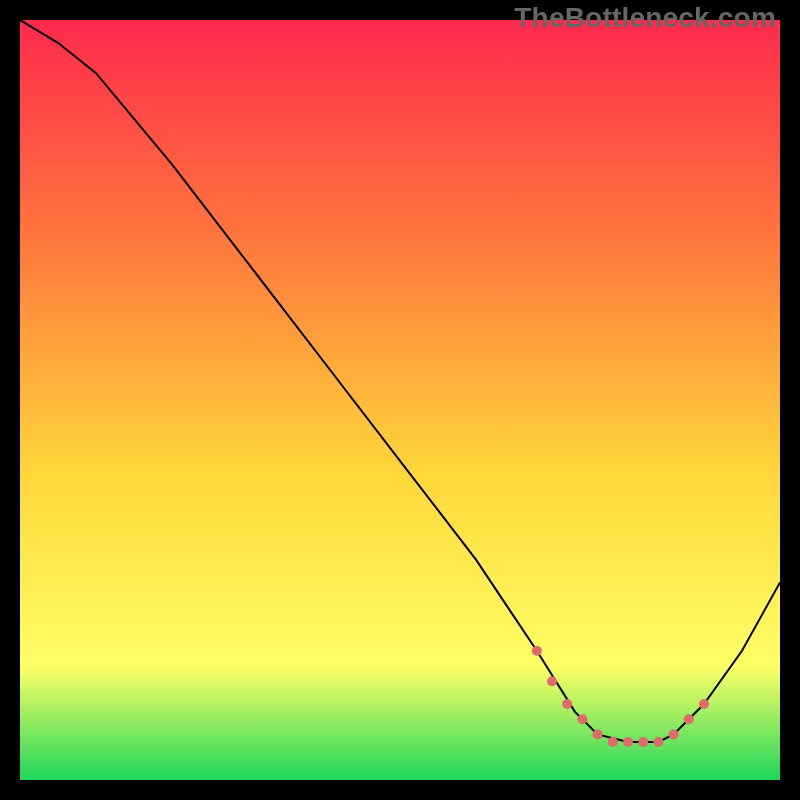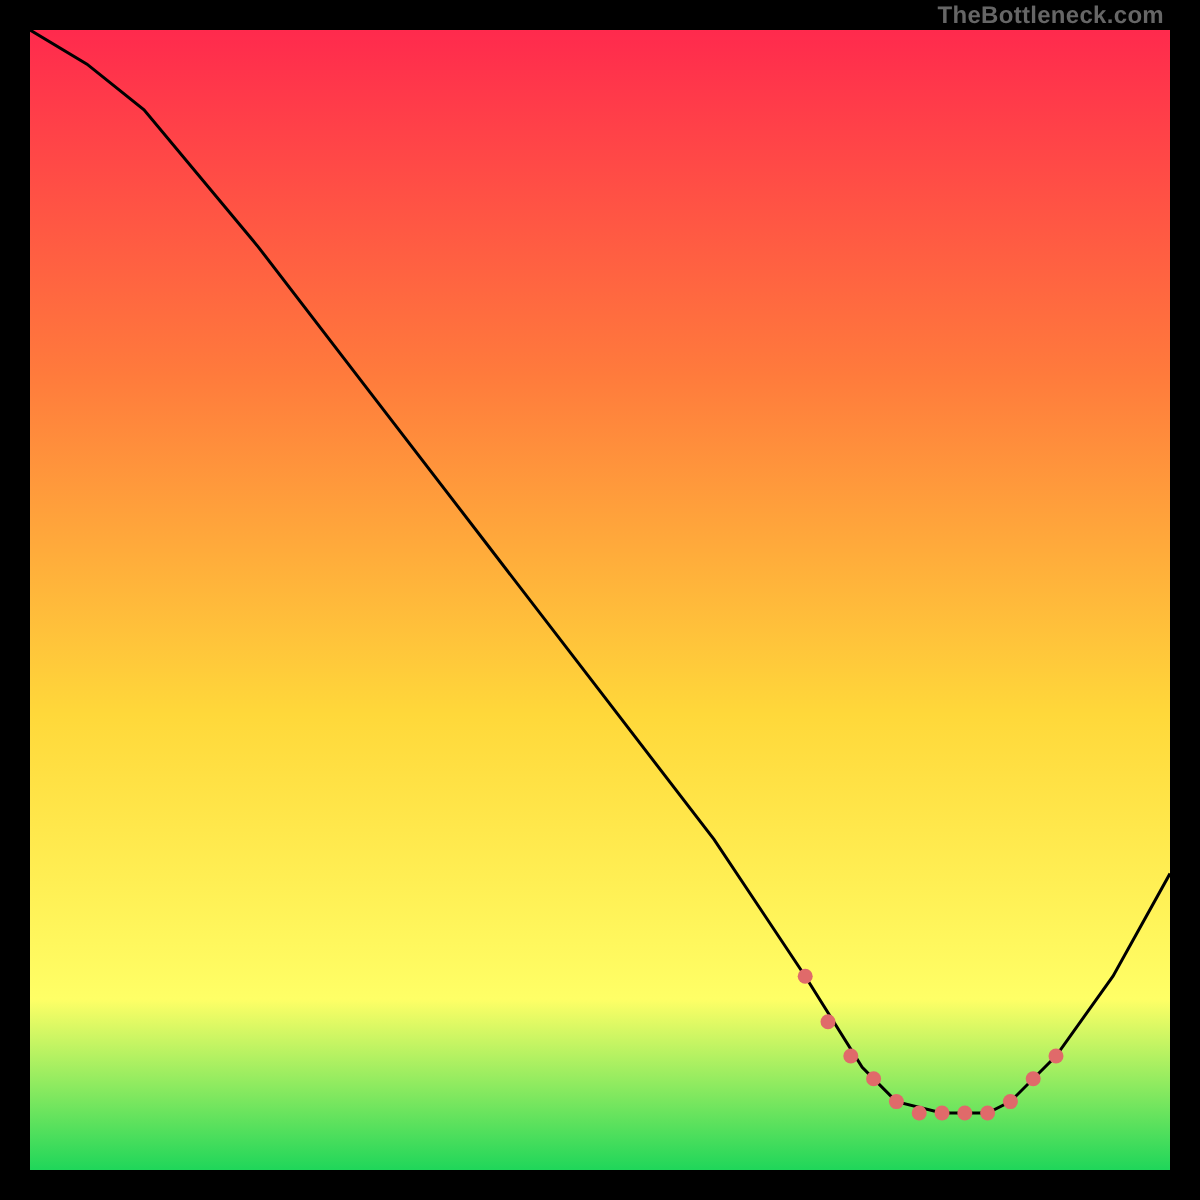--- a/index.html
+++ b/index.html
@@ -16,21 +16,21 @@
     top: 20px;
     width: 760px;
     height: 760px;
     background: #000;
   }
   .watermark {
     position: absolute;
     top: 2px;
     right: 24px;
     font-family: Arial, Helvetica, sans-serif;
-    font-size: 16px;
+    font-size: 28px;
     font-weight: 600;
     color: #666;
     letter-spacing: 0.2px;
   }
   svg { display: block; }
 </style>
 </head>
 <body>
 
 <div class="frame">

